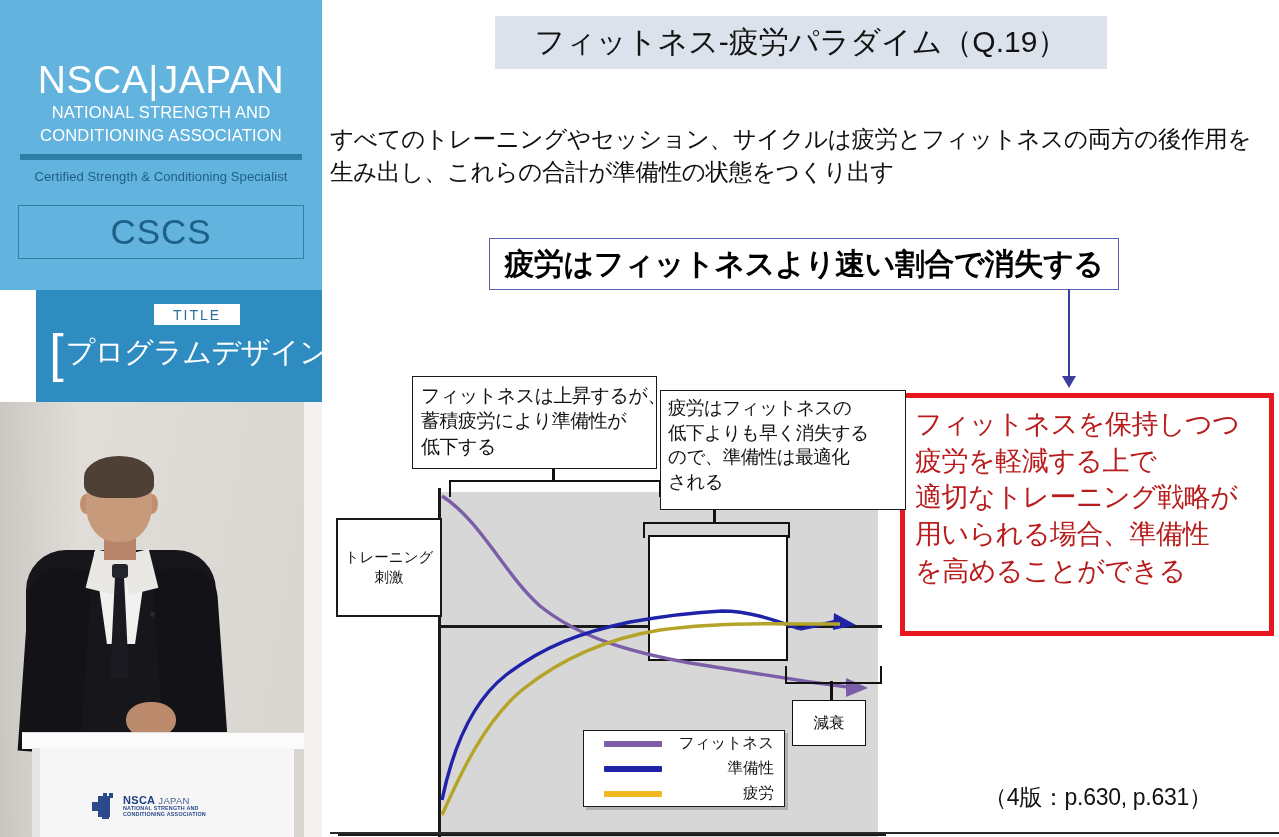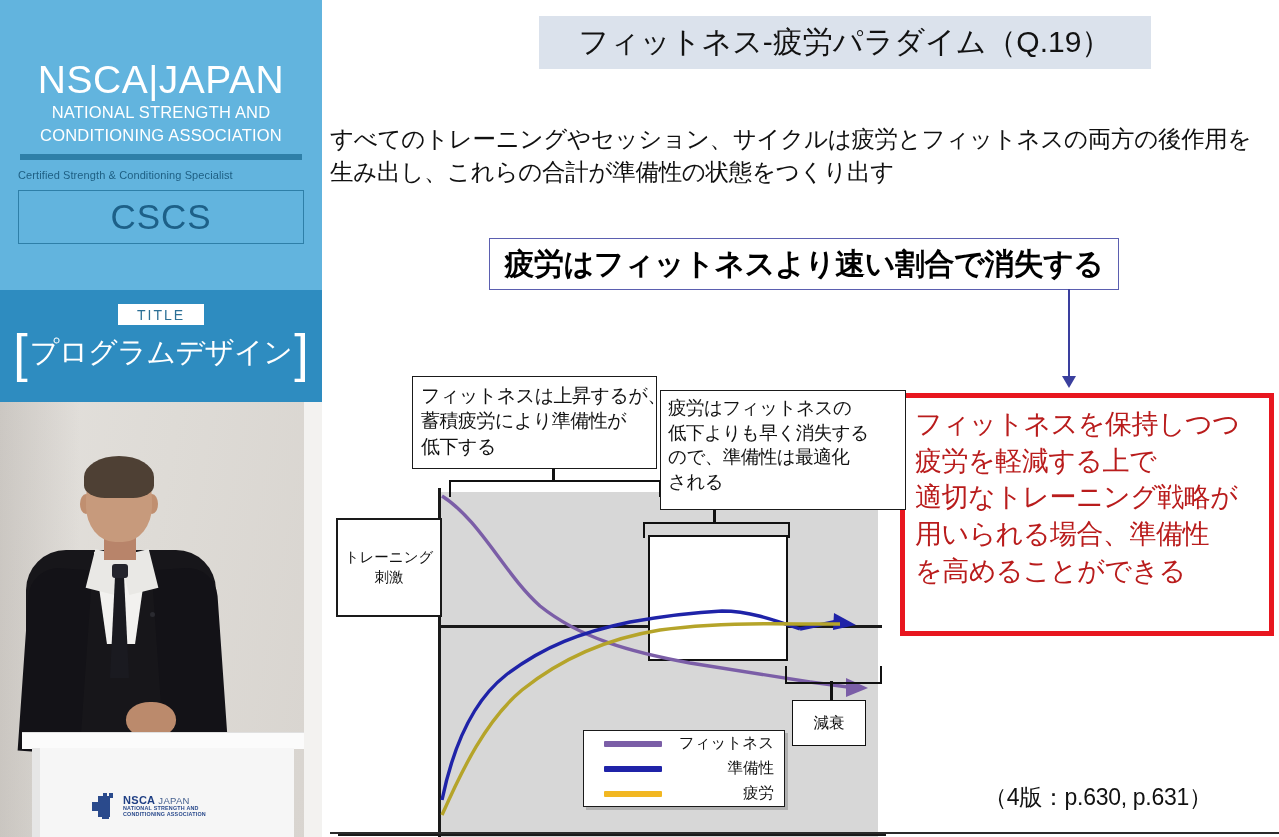--- a/index.html
+++ b/index.html
@@ -6,21 +6,21 @@
   body{width:1279px;height:837px;overflow:hidden;font-family:"Liberation Sans","DejaVu Sans",sans-serif;}
   #stage{position:relative;width:1279px;height:837px;background:#ffffff;}
 
   
   #left-panel{position:absolute;left:0;top:0;width:322px;height:837px;background:#ffffff;}
   #brand-card{position:absolute;left:0;top:0;width:322px;height:290px;background:#62b4de;}
   #brand-inner{position:absolute;left:18px;top:60px;width:286px;}
   .nsca-main{font-size:39px;color:#ffffff;letter-spacing:.5px;font-weight:300;line-height:1;text-align:center;}
   .nsca-sub{font-size:16.5px;color:#ffffff;letter-spacing:.2px;line-height:1.14;text-align:center;margin-top:4px;font-weight:400;}
   .nsca-rule{height:6px;background:#2e7fa8;margin:9px 2px 9px 2px;}
-  .nsca-cert{font-size:11px;color:#1e5f83;text-align:left;letter-spacing:.1px;margin-bottom:9px;}
+  .nsca-cert{font-size:13px;color:#1e5f83;text-align:center;letter-spacing:.1px;margin-bottom:21px;}
   .cscs-box{border:1.5px solid #2e7fa8;height:52px;display:flex;align-items:center;justify-content:center;}
   .cscs-text{font-size:35px;color:#1d6088;letter-spacing:1px;font-weight:300;}
 
   #title-card{position:absolute;left:0;top:290px;width:322px;height:112px;background:#2e8cc0;}
   .title-pill{position:absolute;left:118px;top:14px;width:86px;height:21px;background:#ffffff;display:flex;align-items:center;justify-content:center;}
   .title-pill span{font-size:14px;color:#2b6f95;letter-spacing:2px;}
   .title-jp-wrap{position:absolute;left:0;top:40px;width:322px;display:flex;align-items:center;justify-content:center;}
   .brk{font-size:52px;color:#ffffff;font-weight:200;line-height:.9;}
   .title-jp{font-size:29px;color:#ffffff;letter-spacing:-.5px;padding:0 2px;}
 
@@ -125,21 +125,21 @@
         <div class="nsca-sub">NATIONAL STRENGTH AND</div>
         <div class="nsca-sub">CONDITIONING ASSOCIATION</div>
         <div class="nsca-rule"></div>
         <div class="nsca-cert">Certified Strength &amp; Conditioning Specialist</div>
         <div class="cscs-box">
           <span class="cscs-text">CSCS</span>
         </div>
       </div>
     </div>
 
-    <div id="title-card" style="background: rgb(46, 140, 192);">
+    <div id="title-card" style="background: rgb(46, 140, 192); margin-left: 36px;">
       <div class="title-pill">
         <span>TITLE</span>
       </div>
       <div class="title-jp-wrap">
         <span class="brk">[</span>
         <span class="title-jp">プログラムデザイン</span>
         <span class="brk">]</span>
       </div>
     </div>
 
@@ -177,21 +177,21 @@
           <div class="plogo-l1"><span>NSCA</span> <em>JAPAN</em></div>
           <div class="plogo-l2">NATIONAL STRENGTH AND</div>
           <div class="plogo-l2">CONDITIONING ASSOCIATION</div>
         </div>
       </div>
     </div>
   </div>
 
   <div id="slide">
 
-    <div id="slide-title" style="background: rgb(219, 226, 236); margin-left: 44px;">
+    <div id="slide-title" style="background: rgb(219, 226, 236);">
       <span>フィットネス-疲労パラダイム（Q.19）</span>
     </div>
 
     <div id="lead">
       <div>すべてのトレーニングやセッション、サイクルは疲労とフィットネスの両方の後作用を</div>
       <div>生み出し、これらの合計が準備性の状態をつくり出す</div>
     </div>
 
     <div id="claim-box" style="border-color: rgb(91, 95, 176);">
       <span>疲労はフィットネスより速い割合で消失する</span>

